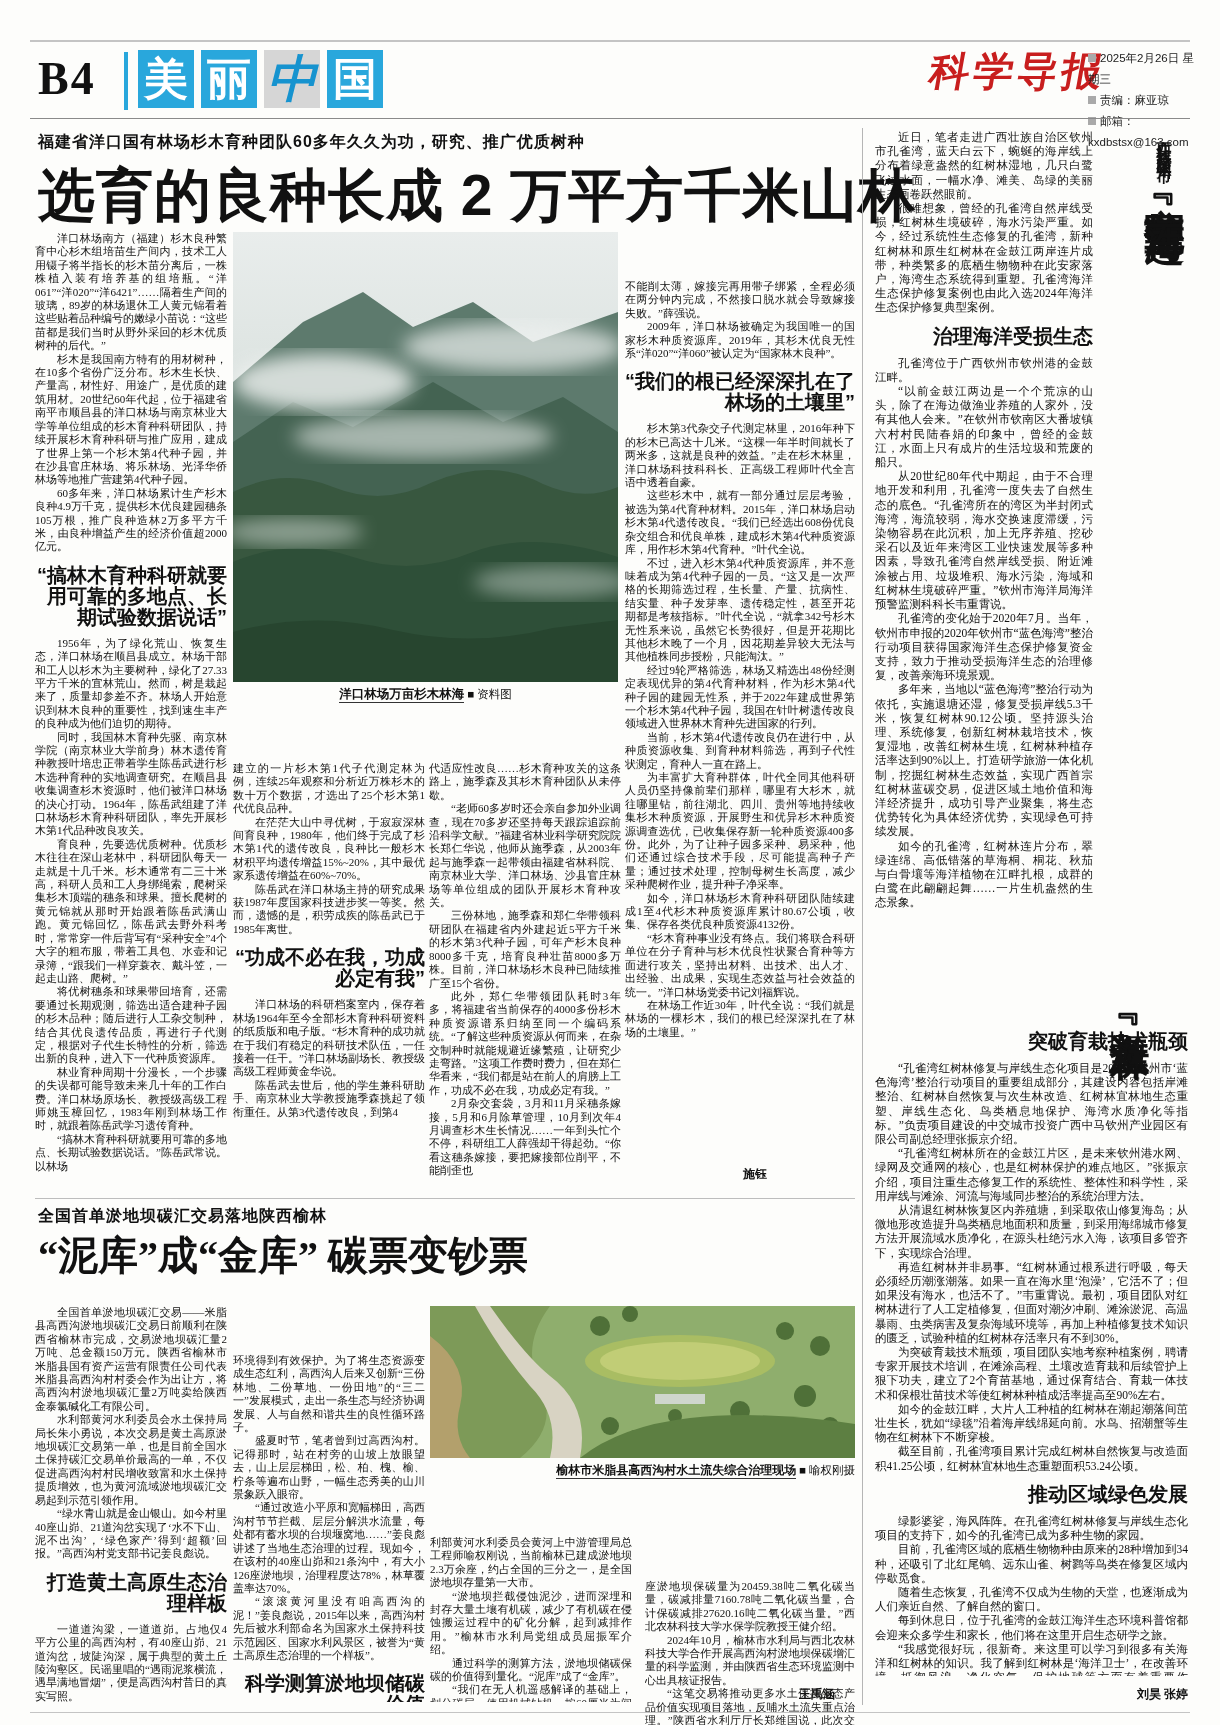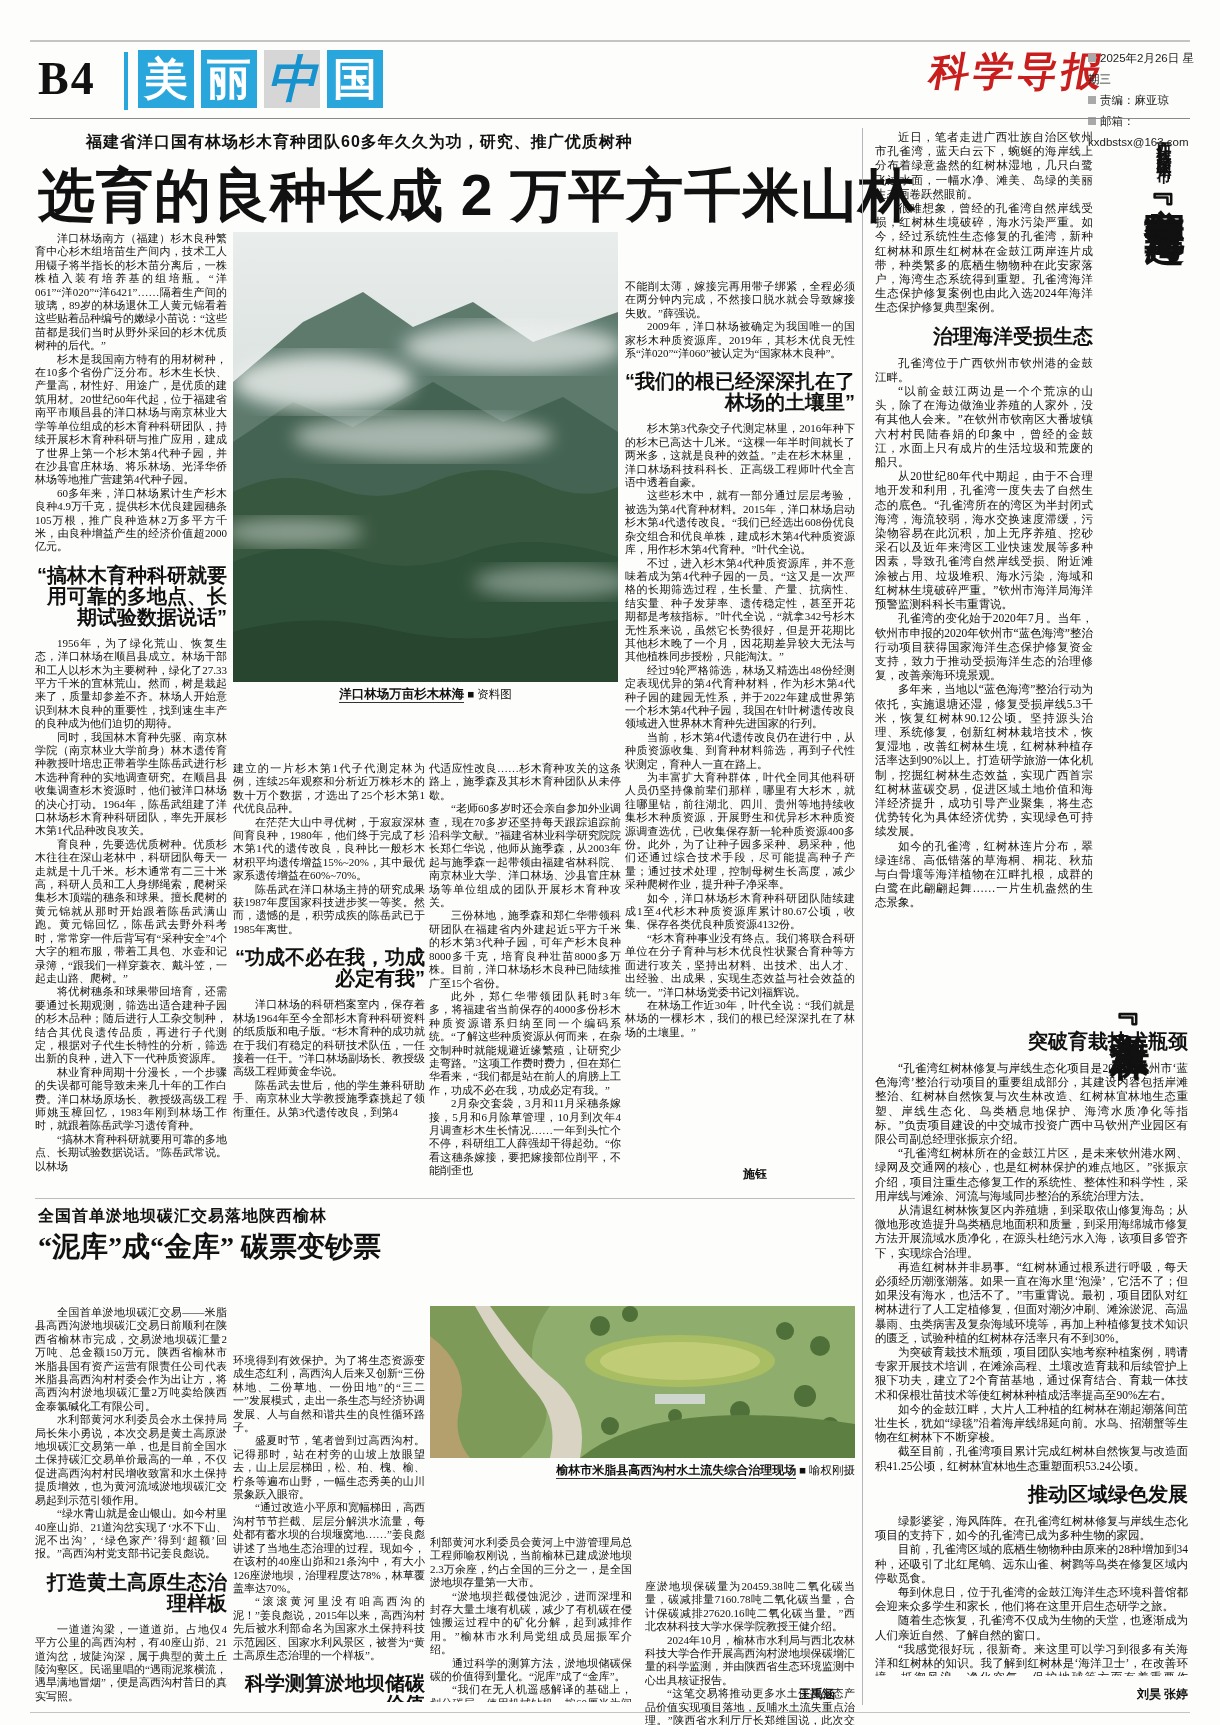--- a/index.html
+++ b/index.html
@@ -31,21 +31,21 @@
            font-family:"Liberation Sans",sans-serif;}
   .byline{position:absolute;font-size:12px;font-weight:bold;text-align:right;}
   .caption{position:absolute;font-size:12.5px;text-align:right;font-weight:bold;}
   .caption .cap-title{border-bottom:1px solid #333;padding-bottom:1px;}
   .caption .credit{font-weight:normal;font-size:11.5px;}
   
   #lead-headline{left:38px;top:158px;width:800px;font-size:57px;font-weight:900;
                  letter-spacing:1px;font-family:"Liberation Sans",sans-serif;white-space:nowrap;}
   #lead-photo{left:233px;top:232px;width:385px;height:450px;}
   
-  #bottom-headline{left:38px;top:1228px;width:600px;font-size:28px;font-weight:900;
+  #bottom-headline{left:38px;top:1228px;width:600px;font-size:40px;font-weight:900;
                    letter-spacing:0px;font-family:"Liberation Serif",serif;white-space:nowrap;}
   #bottom-photo{left:430px;top:1306px;width:425px;height:152px;}
   
   #vert-headline{left:1100px;top:128px;width:92px;height:884px;}
   .vh-line{position:absolute;writing-mode:vertical-rl;text-orientation:mixed;
            font-weight:900;font-family:"Liberation Serif",serif;}
   #vh-line1{right:0;top:0;}
   #vh-line1 .vh-prefix{font-size:15px;font-weight:bold;letter-spacing:3px;}
   #vh-line1 .vh-main{font-size:40px;letter-spacing:2px;}
   #vh-line2{left:2px;bottom:0;font-size:40px;letter-spacing:2px;}
@@ -63,21 +63,21 @@
   <div class="logo-tile">国</div>
 </div>
 <div class="abs" id="masthead">科学导报</div>
 <div class="abs" id="pub-info">
   <div><span class="sq"></span><span>2025年2月26日  星期三</span></div>
   <div><span class="sq"></span><span>责编：麻亚琼</span></div>
   <div><span class="sq"></span><span>邮箱：kxdbstsx@163.com</span></div>
 </div>
 <div class="rule-h" style="left:30px;top:118px;width:1160px;background:#8a8a8a;"></div>
 
-<div class="eyebrow" style="left:38px;top:132px;margin-left:48px;">福建省洋口国有林场杉木育种团队60多年久久为功，研究、推广优质树种</div>
+<div class="eyebrow" style="left:38px;top:132px;">福建省洋口国有林场杉木育种团队60多年久久为功，研究、推广优质树种</div>
 <div class="abs" id="lead-headline">选育的良种长成 2 万平方千米山林</div>
 
 <div class="abs" id="lead-photo">
   <svg width="385" height="450" viewBox="0 0 385 450" xmlns="http://www.w3.org/2000/svg">
     <defs>
       <linearGradient id="sky" x1="0" y1="0" x2="0" y2="1">
         <stop offset="0" stop-color="#e9edec"></stop>
           <stop offset="1" stop-color="#c2cfc9"></stop>
       </linearGradient>
       <filter id="blur">
@@ -234,19 +234,19 @@
     <p class="para">“孔雀湾红树林修复与岸线生态化项目是2020年钦州市‘蓝色海湾’整治行动项目的重要组成部分，其建设内容包括岸滩整治、红树林自然恢复与次生林改造、红树林宜林地生态重塑、岸线生态化、鸟类栖息地保护、海湾水质净化等指标。”负责项目建设的中交城市投资广西中马钦州产业园区有限公司副总经理张振京介绍。</p>
     <p class="para">“孔雀湾红树林所在的金鼓江片区，是未来钦州港水网、绿网及交通网的核心，也是红树林保护的难点地区。”张振京介绍，项目注重生态修复工作的系统性、整体性和科学性，采用岸线与滩涂、河流与海域同步整治的系统治理方法。</p>
     <p class="para">从清退红树林恢复区内养殖塘，到采取依山修复海岛；从微地形改造提升鸟类栖息地面积和质量，到采用海绵城市修复方法开展流域水质净化，在源头杜绝污水入海，该项目多管齐下，实现综合治理。</p>
     <p class="para">再造红树林并非易事。“红树林通过根系进行呼吸，每天必须经历潮涨潮落。如果一直在海水里‘泡澡’，它活不了；但如果没有海水，也活不了。”韦重霄说。最初，项目团队对红树林进行了人工定植修复，但面对潮汐冲刷、滩涂淤泥、高温暴雨、虫类病害及复杂海域环境等，再加上种植修复技术知识的匮乏，试验种植的红树林存活率只有不到30%。</p>
     <p class="para">为突破育栽技术瓶颈，项目团队实地考察种植案例，聘请专家开展技术培训，在滩涂高程、土壤改造育栽和后续管护上狠下功夫，建立了2个育苗基地，通过保育结合、育栽一体技术和保根壮苗技术等使红树林种植成活率提高至90%左右。</p>
     <p class="para">如今的金鼓江畔，大片人工种植的红树林在潮起潮落间茁壮生长，犹如“绿毯”沿着海岸线绵延向前。水鸟、招潮蟹等生物在红树林下不断穿梭。</p>
     <p class="para">截至目前，孔雀湾项目累计完成红树林自然恢复与改造面积41.25公顷，红树林宜林地生态重塑面积53.24公顷。</p>
     <div class="subhead">推动区域绿色发展</div>
     <p class="para">绿影婆娑，海风阵阵。在孔雀湾红树林修复与岸线生态化项目的支持下，如今的孔雀湾已成为多种生物的家园。</p>
     <p class="para">目前，孔雀湾区域的底栖生物物种由原来的28种增加到34种，还吸引了北红尾鸲、远东山雀、树鹨等鸟类在修复区域内停歇觅食。</p>
+    <p class="para">随着生态恢复，孔雀湾不仅成为生物的天堂，也逐渐成为人们亲近自然、了解自然的窗口。</p>
     <p class="para">每到休息日，位于孔雀湾的金鼓江海洋生态环境科普馆都会迎来众多学生和家长，他们将在这里开启生态研学之旅。</p>
-    <p class="para">随着生态恢复，孔雀湾不仅成为生物的天堂，也逐渐成为人们亲近自然、了解自然的窗口。</p>
     <p class="para">“我感觉很好玩，很新奇。来这里可以学习到很多有关海洋和红树林的知识。我了解到红树林是‘海洋卫士’，在改善环境、抵御风浪、净化空气、保护地球等方面有着重要作用。”钦州师范学校附属小学学生柯彦冰说。</p>
   </div>
 <div class="byline" style="left:988px;top:1686px;width:200px;">刘昊  张婷</div>
 
 <div class="rule-h" style="left:30px;top:1712px;width:1160px;background:#c4c4c4;"></div>
 
 </body></html>

